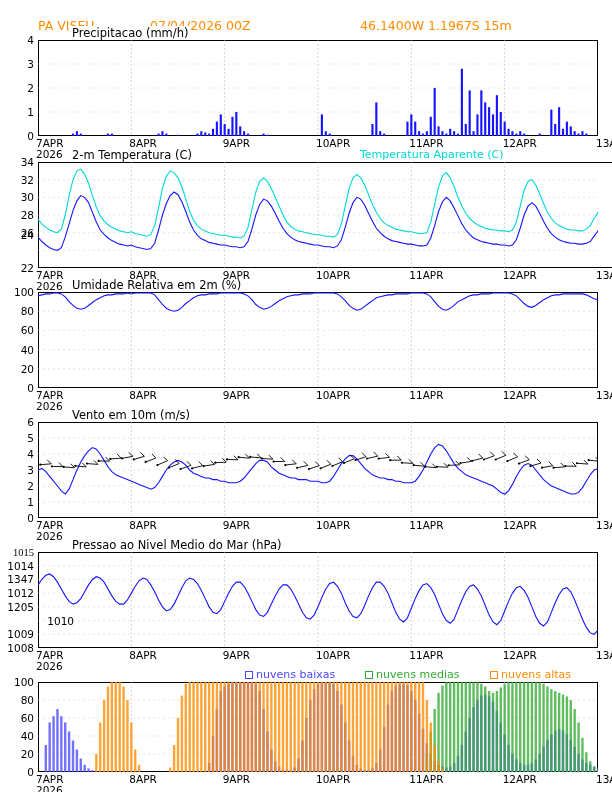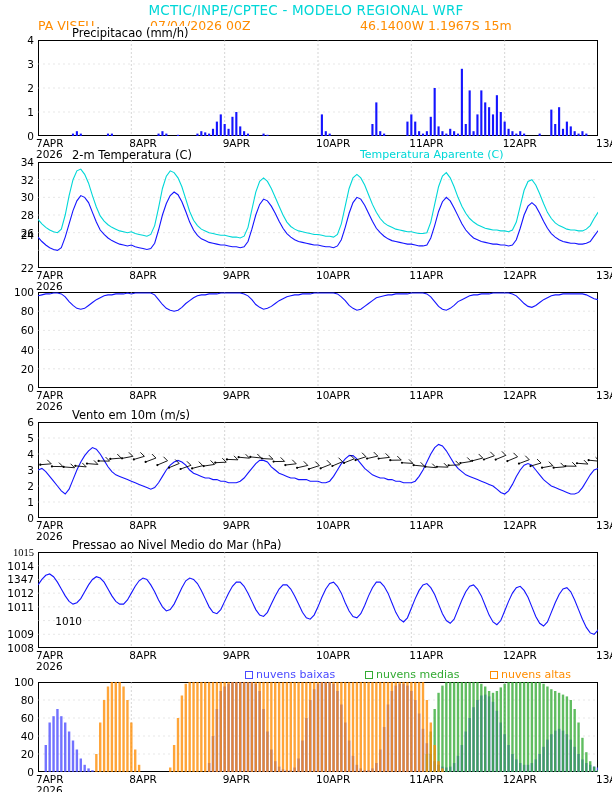--- a/index.html
+++ b/index.html
@@ -22,21 +22,20 @@
   .xtick{position:absolute;font-size:10.5px;color:#000;white-space:nowrap;}
   .xtick2{position:absolute;font-size:10.5px;color:#000;white-space:nowrap;}
   svg{display:block;}
   .legend-sq{display:inline-block;width:8px;height:8px;border:1px solid;margin-right:3px;vertical-align:-1px;box-sizing:border-box;}
 </style>
 </head>
 <body>
 
 <div class="page">
 
-  <div class="title">MCTIC/INPE/CPTEC - MODELO REGIONAL WRF</div>
   <div class="subline">
     <span class="sub-left">PA VISEU</span>
     <span class="sub-mid">07/04/2026 00Z</span>
     <span class="sub-left" style="left:360px;">46.1400W 1.1967S 15m</span>
   </div>
 
   <div class="panel" id="p1" style="top:40px;height:96px;">
     <div class="plotbox"></div>
     <div class="panel-title">Precipitacao (mm/h)</div>
     <svg class="sv" width="560" height="96" viewBox="0 0 560 96" style="position:absolute;left:0;top:0;">
@@ -140,20 +139,21 @@
         <line x1="0" y1="53" x2="560" y2="53" stroke="#cccccc" stroke-width="0.5" stroke-dasharray="2,3"></line>
         <line x1="0" y1="35.33333333333334" x2="560" y2="35.33333333333334" stroke="#cccccc" stroke-width="0.5" stroke-dasharray="2,3"></line>
         <line x1="0" y1="17.666666666666657" x2="560" y2="17.666666666666657" stroke="#cccccc" stroke-width="0.5" stroke-dasharray="2,3"></line>
         <path d="M 0.00 75.08 L 3.89 79.50 L 7.78 83.03 L 11.67 85.68 L 15.56 87.45 L 19.44 88.33 L 23.33 85.68 L 27.22 75.08 L 31.11 61.83 L 35.00 48.58 L 38.89 38.87 L 42.78 33.57 L 46.67 35.33 L 50.56 40.63 L 54.44 50.35 L 58.33 60.07 L 62.22 68.02 L 66.11 72.43 L 70.00 75.97 L 73.89 78.62 L 77.78 80.38 L 81.67 82.15 L 85.56 83.03 L 89.44 83.92 L 93.33 83.03 L 97.22 84.80 L 101.11 85.68 L 105.00 86.57 L 108.89 87.45 L 112.78 86.57 L 116.67 81.27 L 120.56 68.02 L 124.44 53.00 L 128.33 41.52 L 132.22 33.57 L 136.11 30.03 L 140.00 32.68 L 143.89 39.75 L 147.78 49.47 L 151.67 60.07 L 155.56 68.02 L 159.44 73.32 L 163.33 76.85 L 167.22 78.62 L 171.11 80.38 L 175.00 81.27 L 178.89 82.15 L 182.78 83.03 L 186.67 83.03 L 190.56 83.92 L 194.44 84.80 L 198.33 84.80 L 202.22 85.68 L 206.11 84.80 L 210.00 79.50 L 213.89 67.13 L 217.78 53.00 L 221.67 42.40 L 225.56 37.10 L 229.44 38.87 L 233.33 44.17 L 237.22 51.23 L 241.11 59.18 L 245.00 66.25 L 248.89 71.55 L 252.78 75.08 L 256.67 77.73 L 260.56 79.50 L 264.44 80.38 L 268.33 81.27 L 272.22 82.15 L 276.11 83.03 L 280.00 83.03 L 283.89 83.92 L 287.78 84.80 L 291.67 84.80 L 295.56 85.68 L 299.44 83.92 L 303.33 77.73 L 307.22 65.37 L 311.11 51.23 L 315.00 40.63 L 318.89 35.33 L 322.78 37.10 L 326.67 43.28 L 330.56 51.23 L 334.44 59.18 L 338.33 66.25 L 342.22 70.67 L 346.11 74.20 L 350.00 76.85 L 353.89 78.62 L 357.78 79.50 L 361.67 80.38 L 365.56 81.27 L 369.44 82.15 L 373.33 82.15 L 377.22 83.03 L 381.11 83.92 L 385.00 83.92 L 388.89 83.03 L 392.78 75.97 L 396.67 63.60 L 400.56 49.47 L 404.44 39.75 L 408.33 35.33 L 412.22 38.87 L 416.11 45.93 L 420.00 53.88 L 423.89 61.83 L 427.78 68.02 L 431.67 72.43 L 435.56 75.97 L 439.44 77.73 L 443.33 79.50 L 447.22 80.38 L 451.11 81.27 L 455.00 82.15 L 458.89 82.15 L 462.78 83.03 L 466.67 83.03 L 470.56 83.92 L 474.44 83.03 L 478.33 77.73 L 482.22 66.25 L 486.11 53.00 L 490.00 44.17 L 493.89 40.63 L 497.78 44.17 L 501.67 51.23 L 505.56 59.18 L 509.44 66.25 L 513.33 71.55 L 517.22 75.08 L 521.11 77.73 L 525.00 79.50 L 528.89 80.38 L 532.78 81.27 L 536.67 81.27 L 540.56 82.15 L 544.44 82.15 L 548.33 81.27 L 552.22 79.50 L 556.11 74.20 L 560.00 68.90 L 563.89 66.25" fill="none" stroke="#1414ff" stroke-width="1.1"></path>
         <path d="M 0.00 57.42 L 3.89 61.83 L 7.78 65.37 L 11.67 68.02 L 15.56 69.78 L 19.44 70.67 L 23.33 67.13 L 27.22 53.00 L 31.11 33.57 L 35.00 17.67 L 38.89 8.83 L 42.78 7.07 L 46.67 12.37 L 50.56 21.20 L 54.44 33.57 L 58.33 45.05 L 62.22 53.88 L 66.11 59.18 L 70.00 62.72 L 73.89 65.37 L 77.78 67.13 L 81.67 68.90 L 85.56 69.78 L 89.44 70.67 L 93.33 69.78 L 97.22 71.55 L 101.11 72.43 L 105.00 73.32 L 108.89 74.20 L 112.78 72.43 L 116.67 63.60 L 120.56 45.93 L 124.44 26.50 L 128.33 14.13 L 132.22 8.83 L 136.11 10.60 L 140.00 15.90 L 143.89 24.73 L 147.78 37.10 L 151.67 49.47 L 155.56 58.30 L 159.44 63.60 L 163.33 67.13 L 167.22 68.90 L 171.11 70.67 L 175.00 71.55 L 178.89 72.43 L 182.78 73.32 L 186.67 73.32 L 190.56 74.20 L 194.44 75.08 L 198.33 75.08 L 202.22 75.97 L 206.11 74.20 L 210.00 65.37 L 213.89 47.70 L 217.78 30.03 L 221.67 19.43 L 225.56 15.90 L 229.44 19.43 L 233.33 26.50 L 237.22 35.33 L 241.11 44.17 L 245.00 53.00 L 248.89 60.07 L 252.78 64.48 L 256.67 67.13 L 260.56 68.90 L 264.44 69.78 L 268.33 70.67 L 272.22 71.55 L 276.11 72.43 L 280.00 72.43 L 283.89 73.32 L 287.78 74.20 L 291.67 74.20 L 295.56 75.08 L 299.44 72.43 L 303.33 61.83 L 307.22 44.17 L 311.11 26.50 L 315.00 15.90 L 318.89 12.37 L 322.78 15.90 L 326.67 22.97 L 330.56 32.68 L 334.44 42.40 L 338.33 50.35 L 342.22 56.53 L 346.11 60.95 L 350.00 63.60 L 353.89 65.37 L 357.78 67.13 L 361.67 68.02 L 365.56 68.90 L 369.44 69.78 L 373.33 69.78 L 377.22 70.67 L 381.11 71.55 L 385.00 71.55 L 388.89 70.67 L 392.78 60.07 L 396.67 42.40 L 400.56 24.73 L 404.44 14.13 L 408.33 10.60 L 412.22 15.90 L 416.11 24.73 L 420.00 35.33 L 423.89 44.17 L 427.78 51.23 L 431.67 56.53 L 435.56 60.07 L 439.44 62.72 L 443.33 64.48 L 447.22 66.25 L 451.11 67.13 L 455.00 68.02 L 458.89 68.02 L 462.78 68.90 L 466.67 68.90 L 470.56 69.78 L 474.44 68.02 L 478.33 60.07 L 482.22 44.17 L 486.11 28.27 L 490.00 19.43 L 493.89 17.67 L 497.78 22.97 L 501.67 31.80 L 505.56 41.52 L 509.44 50.35 L 513.33 56.53 L 517.22 60.95 L 521.11 63.60 L 525.00 65.37 L 528.89 67.13 L 532.78 68.02 L 536.67 68.02 L 540.56 68.90 L 544.44 68.90 L 548.33 67.13 L 552.22 63.60 L 556.11 56.53 L 560.00 50.35 L 563.89 47.70" fill="none" stroke="#00d7d7" stroke-width="1.1"></path>
       </svg>
   </div>
 
   <div class="panel" id="p3" style="top:292px;height:96px;">
     <div class="plotbox"></div>
+    <div class="panel-title">Umidade Relativa em 2m (%)</div>
     <svg class="sv" width="560" height="96" viewBox="0 0 560 96" style="position:absolute;left:0;top:0;">
         <line x1="93.33333333333333" y1="0" x2="93.33333333333333" y2="96" stroke="#bbbbbb" stroke-width="0.6" stroke-dasharray="2,2"></line>
         <line x1="186.66666666666666" y1="0" x2="186.66666666666666" y2="96" stroke="#bbbbbb" stroke-width="0.6" stroke-dasharray="2,2"></line>
         <line x1="280" y1="0" x2="280" y2="96" stroke="#bbbbbb" stroke-width="0.6" stroke-dasharray="2,2"></line>
         <line x1="373.3333333333333" y1="0" x2="373.3333333333333" y2="96" stroke="#bbbbbb" stroke-width="0.6" stroke-dasharray="2,2"></line>
         <line x1="466.6666666666667" y1="0" x2="466.6666666666667" y2="96" stroke="#bbbbbb" stroke-width="0.6" stroke-dasharray="2,2"></line>
         <line x1="0" y1="76.8" x2="560" y2="76.8" stroke="#cccccc" stroke-width="0.5" stroke-dasharray="2,3"></line>
         <line x1="0" y1="57.599999999999994" x2="560" y2="57.599999999999994" stroke="#cccccc" stroke-width="0.5" stroke-dasharray="2,3"></line>
         <line x1="0" y1="38.400000000000006" x2="560" y2="38.400000000000006" stroke="#cccccc" stroke-width="0.5" stroke-dasharray="2,3"></line>
         <line x1="0" y1="19.19999999999999" x2="560" y2="19.19999999999999" stroke="#cccccc" stroke-width="0.5" stroke-dasharray="2,3"></line>
@@ -655,22 +655,22 @@
       <div class="xtick" style="left: 36px; top: 519px;">7APR</div>
       <div class="xtick2" style="left: 36px; top: 530px;">2026</div>
       <div class="xtick" style="left: 129.333px; top: 519px;">8APR</div>
       <div class="xtick" style="left: 222.667px; top: 519px;">9APR</div>
       <div class="xtick" style="left: 316px; top: 519px;">10APR</div>
       <div class="xtick" style="left: 409.333px; top: 519px;">11APR</div>
       <div class="xtick" style="left: 502.667px; top: 519px;">12APR</div>
       <div class="xtick" style="left: 596px; top: 519px;">13APR</div>
       <div class="ytick" style="left: 0px; width: 34px; top: 648px;">1008</div>
       <div class="ytick" style="left: 0px; width: 34px; top: 634.286px; text-align: right;">1009</div>
-      <div class="ytick" style="left: 12px; width: 34px; top: 620.571px; padding-left: 36px;">1010</div>
-      <div class="ytick" style="left: 0px; width: 34px; top: 606.857px;">1011</div>
+      <div class="ytick" style="left: 4px; width: 34px; top: 620.571px; padding-left: 36px;">1010</div>
+      <div class="ytick" style="left: 0px; width: 34px; top: 606.857px;">1205</div>
       <div class="ytick" style="left: 0px; width: 34px; top: 593.143px;">1012</div>
       <div class="ytick" style="left: 0px; width: 34px; top: 579.429px;">1347</div>
       <div class="ytick" style="left: 0px; width: 34px; top: 565.714px;">1014</div>
       <div class="ytick" style="left: 0px; width: 34px; top: 552px; font-family: Liberation Serif, serif;">1015</div>
       <div class="xtick" style="left: 36px; top: 649px;">7APR</div>
       <div class="xtick2" style="left: 36px; top: 660px;">2026</div>
       <div class="xtick" style="left: 129.333px; top: 649px;">8APR</div>
       <div class="xtick" style="left: 222.667px; top: 649px;">9APR</div>
       <div class="xtick" style="left: 316px; top: 649px;">10APR</div>
       <div class="xtick" style="left: 409.333px; top: 649px;">11APR</div>

